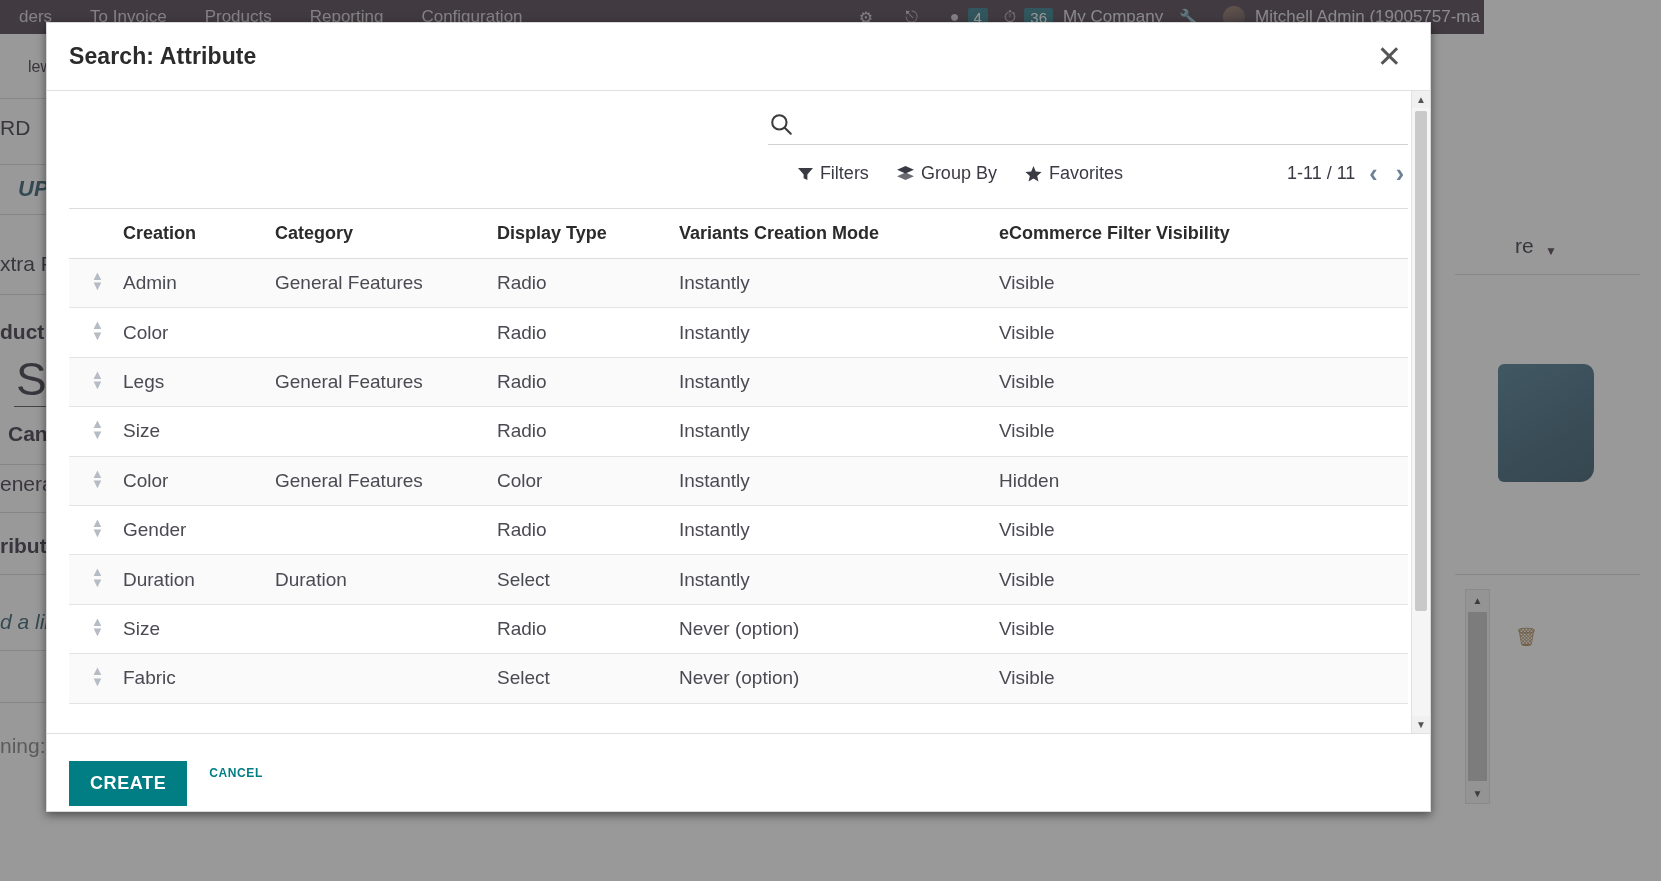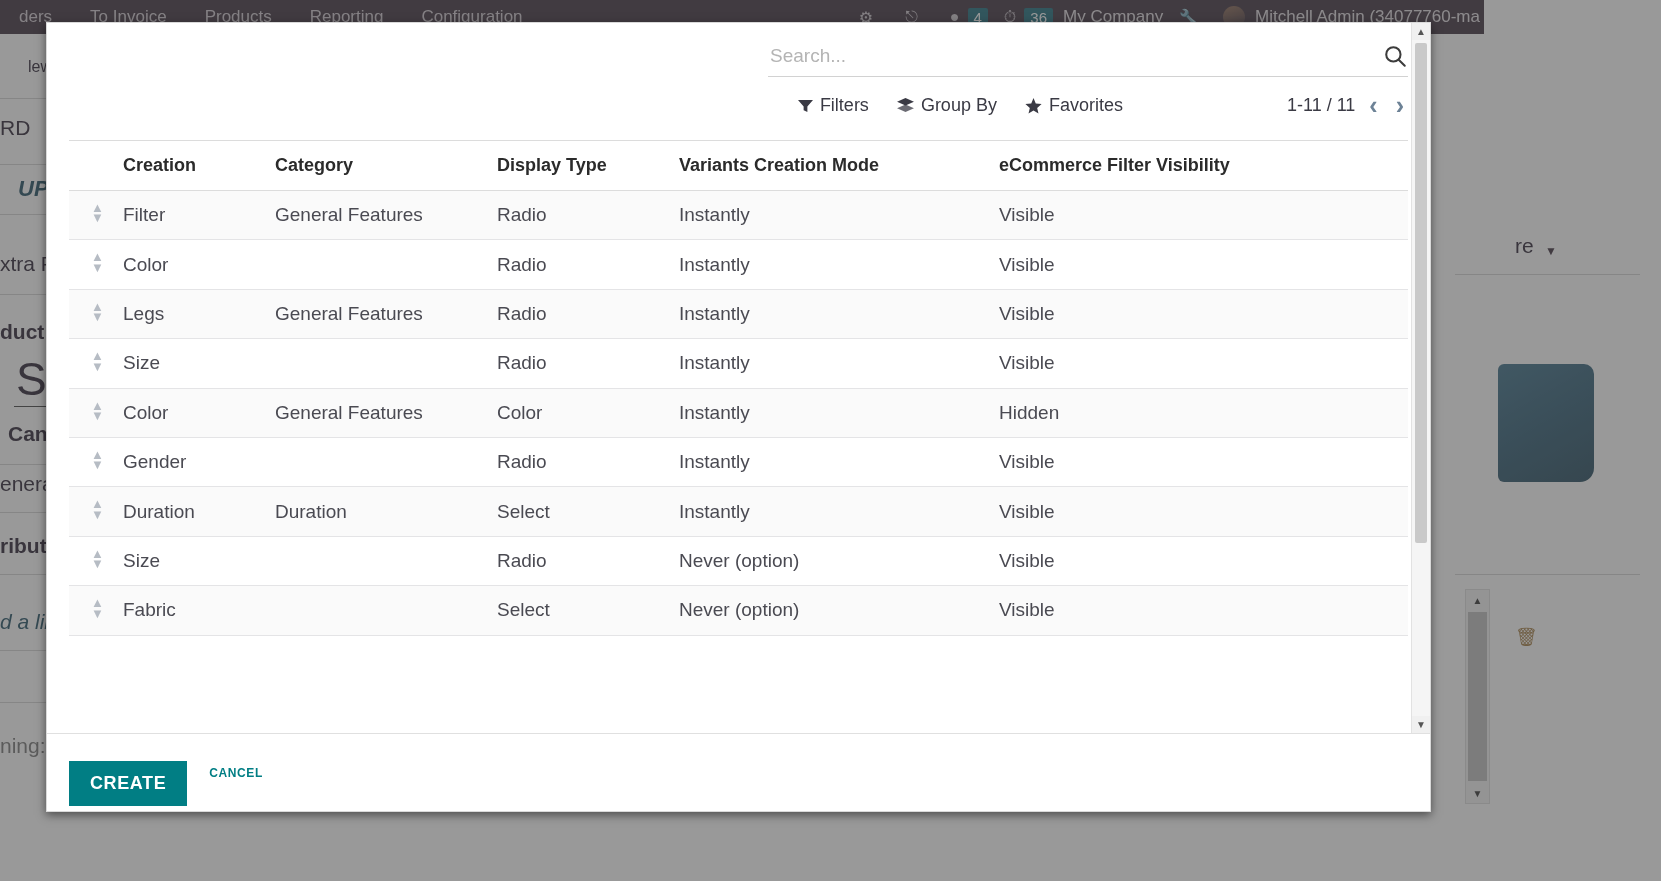--- a/index.html
+++ b/index.html
@@ -212,21 +212,21 @@
     <span class="right-zone">
       <span class="ticon">⚙</span>
       <span class="ticon">⎋</span>
       <span class="ticon">●</span>
       <span class="badge-pill">4</span>
       <span class="ticon">⏱</span>
       <span class="badge-pill">36</span>
       <span class="username">My Company</span>
       <span class="ticon">🔧</span>
       <span class="avatar-dot"></span>
-      <span class="username">Mitchell Admin (34077760-ma</span>
+      <span class="username">Mitchell Admin (19005757-ma</span>
     </span>
   </div>
 
   <div class="bg-body">
 
     <div class="bg-txt" style="left:0; top:24px; font-size:16px;padding-left:28px;">lew</div>
     <div class="bg-hr" style="left:0; top:64px; width:46px;"></div>
     <div class="bg-txt" style="left:0; top:82px;">RD</div>
     <div class="bg-hr" style="left:0; top:130px; width:46px;"></div>
     <div class="bg-txt bg-blue" style="left:18px; top:142px; font-size:22px;">UP</div>
@@ -258,28 +258,31 @@
       <div class="tb"></div>
       <div class="a" style="bottom:0;">▼</div>
     </div>
   </div>
 </div>
 
 <div id="dim"></div>
 
 <div id="modal">
 
+  <div class="modal-header">
+    <div class="modal-title">Search: Attribute</div>
+    <div class="modal-close">✕</div>
+  </div>
 
   <div class="modal-body">
     <div class="body-inner">
 
       <div class="cp">
         <div class="searchbar-row">
           <div class="searchbar">
-            <input type="text" value="" placeholder="Search..." style="">
             <span class="search-icon">
               <svg viewBox="0 0 24 24" width="26" height="26" fill="none" stroke="#3c3c3c" stroke-width="1.9">
                 <circle cx="10.5" cy="10.5" r="6.6"></circle>
                 <line x1="15.4" y1="15.4" x2="21" y2="21" stroke-linecap="round"></line>
               </svg>
             </span>
           </div>
         </div>
 
         <div class="filters-row">
@@ -318,21 +321,21 @@
             <th class="c-attr">Creation</th>
             <th class="c-cat">Category</th>
             <th class="c-disp">Display Type</th>
             <th class="c-var">Variants Creation Mode</th>
             <th class="c-ecom">eCommerce Filter Visibility</th>
           </tr>
         </thead>
         <tbody id="tbody">
             <tr class="odd">
               <td class="handle-cell"><span class="sort-handle"><span>▲</span><span>▼</span></span></td>
-              <td>Filter</td>
+              <td>Admin</td>
               <td>General Features</td>
               <td>Radio</td>
               <td>Instantly</td>
               <td>Visible</td>
             </tr>
             <tr class="even">
               <td class="handle-cell"><span class="sort-handle"><span>▲</span><span>▼</span></span></td>
               <td>Color</td>
               <td></td>
               <td>Radio</td>

